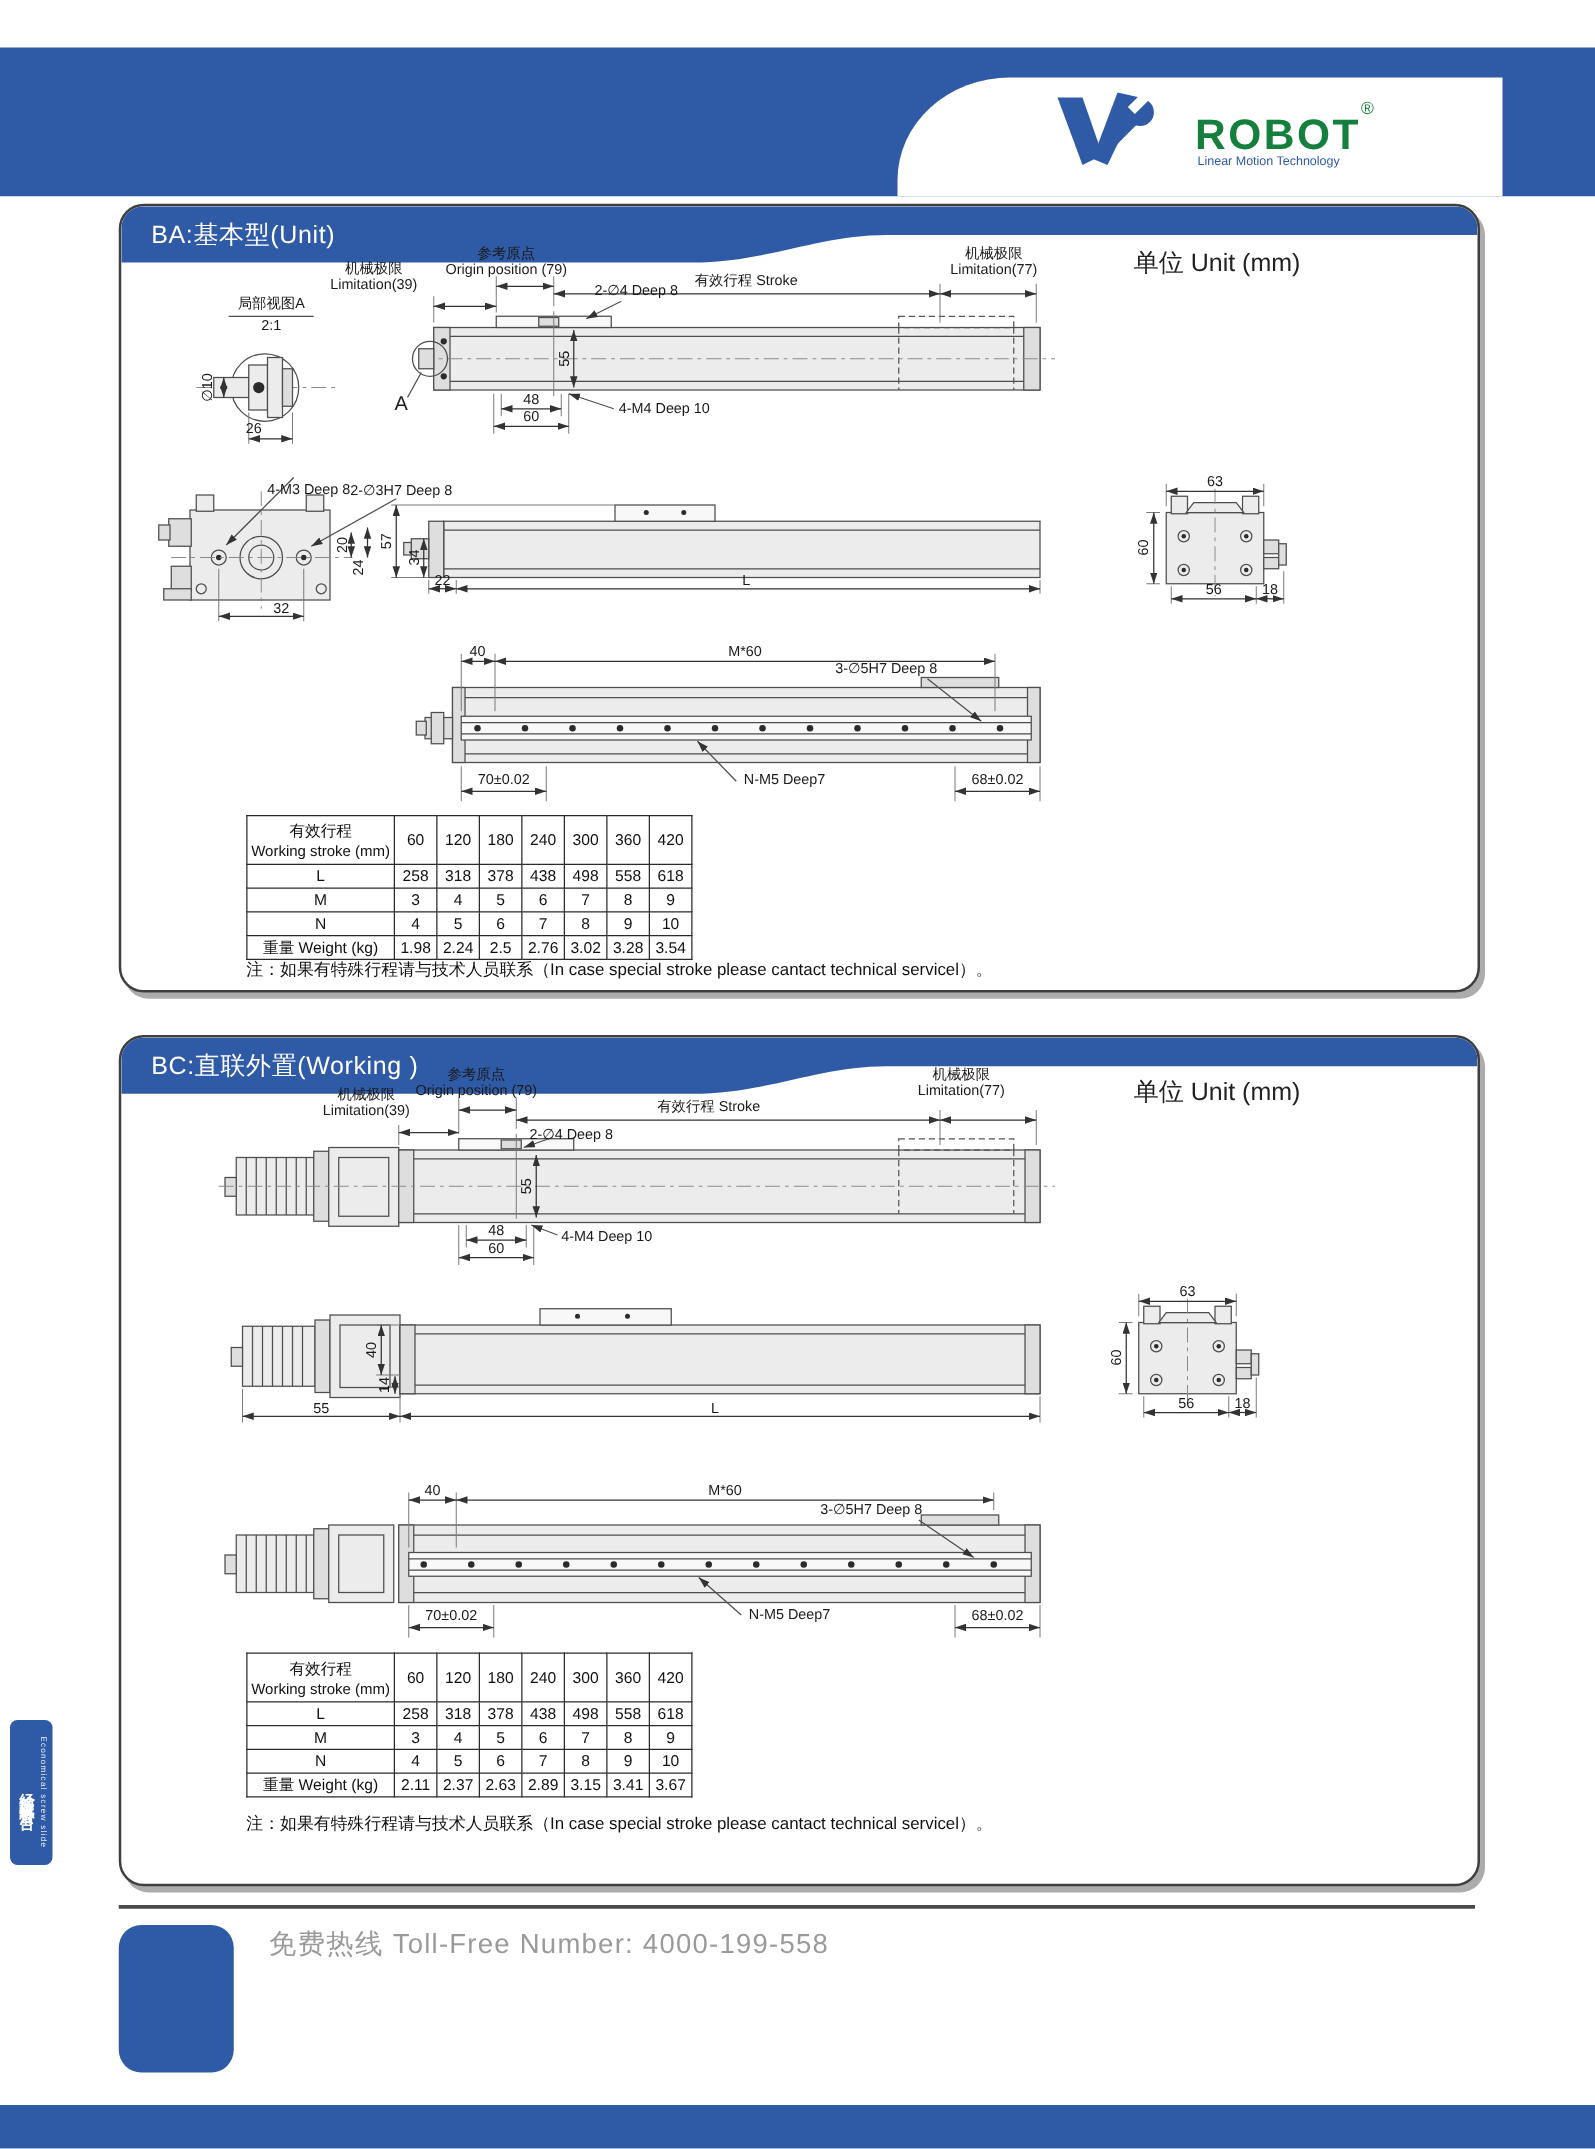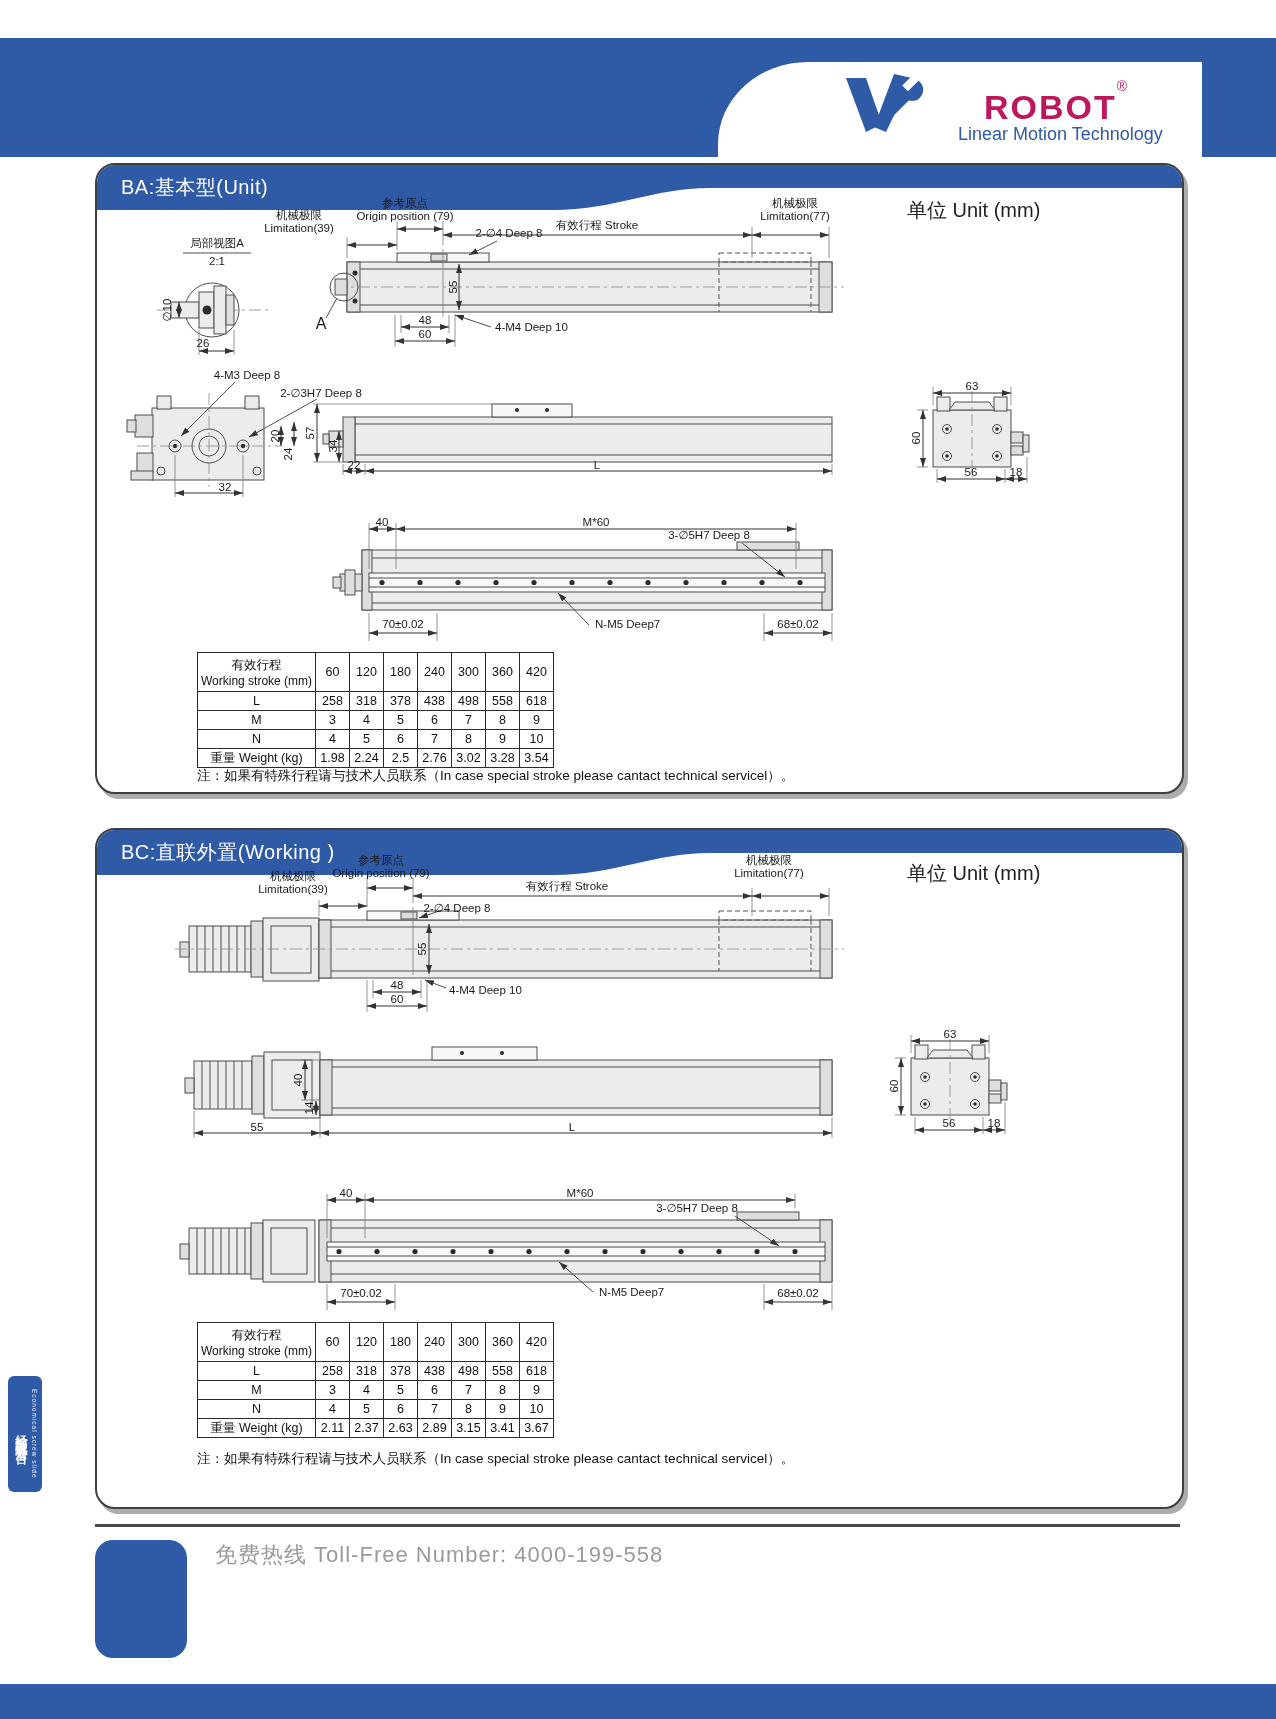--- a/index.html
+++ b/index.html
@@ -5,23 +5,23 @@
   html,body{margin:0;padding:0;background:#fff;}
   .page{position:relative;width:1276px;height:1719px;background:#fff;
         font-family:"Liberation Sans", sans-serif;overflow:hidden;color:#1a1a1a;}
   .abs{position:absolute;}
 
   
   .topbar{position:absolute;left:0;top:38px;width:1276px;height:119px;background:#2f5aa6;}
   .model{position:absolute;left:92px;top:-8px;font-size:92px;font-weight:400;color:#ffffff;letter-spacing:-2px;}
   .logo-tab{position:absolute;left:718px;top:24px;width:484px;height:95px;background:#ffffff;
             border-top-left-radius:90px 82px;}
-  .brand-text{position:absolute;left:238px;top:16px;font-size:34px;font-weight:bold;color:#be185d;letter-spacing:2px;margin-left:28px;}
+  .brand-text{position:absolute;left:238px;top:16px;font-size:34px;font-weight:bold;color:#15803d;letter-spacing:2px;}
   .brand-text sup{font-size:14px;font-weight:normal;vertical-align:28px;letter-spacing:0;}
-  .brand-tagline{position:absolute;left:240px;top:62px;font-size:18px;color:#2f5aa6;}
+  .brand-tagline{position:absolute;left:240px;top:62px;font-size:10px;color:#2f5aa6;}
 
   
   .panel{position:absolute;left:95px;width:1085px;background:#fff;border:2px solid #3f3f3f;
          border-radius:20px;box-shadow:4px 5px 0 rgba(70,70,70,.45);overflow:hidden;}
   .panel-head{position:absolute;left:0;top:0;width:100%;height:46px;}
   .panel-title{position:absolute;left:24px;top:9px;font-size:20px;color:#fff;letter-spacing:.5px;}
   .unit{position:absolute;left:810px;font-size:20px;color:#222;}
 
   
   .lbl{position:absolute;font-size:11.5px;line-height:1.12;color:#1a1a1a;white-space:nowrap;
@@ -269,21 +269,21 @@
     <span class="lbl" style="left:308px;top:32px">参考原点</span>
     <span class="lbl" style="left:308px;top:45px">Origin position (79)</span>
     <span class="lbl" style="left:500px;top:54px">有效行程 Stroke</span>
     <span class="lbl" style="left:698px;top:32px">机械极限</span>
     <span class="lbl" style="left:698px;top:45px">Limitation(77)</span>
     <span class="lbl" style="left:412px;top:62px">2-∅4 Deep 8</span>
     <span class="lbl rot" style="left:356px;top:122px">55</span>
     <span class="lbl" style="left:328px;top:149px">48</span>
     <span class="lbl" style="left:328px;top:163px">60</span>
     <span class="lbl left" style="left:398px;top:156px">4-M4 Deep 10</span>
-    <span class="lbl" style="left:150px;top:204px">4-M3 Deep 8</span>
+    <span class="lbl" style="left:150px;top:221px">4-M3 Deep 8</span>
     <span class="lbl" style="left:224px;top:222px">2-∅3H7 Deep 8</span>
     <span class="lbl rot" style="left:178px;top:271px">20</span>
     <span class="lbl rot" style="left:191px;top:289px">24</span>
     <span class="lbl" style="left:128px;top:316px">32</span>
     <span class="lbl rot" style="left:213px;top:268px">57</span>
     <span class="lbl rot" style="left:236px;top:281px">34</span>
     <span class="lbl" style="left:257px;top: 294px">22</span>
     <span class="lbl" style="left:500px;top:294px">L</span>
     <span class="lbl" style="left:875px;top:215px">63</span>
     <span class="lbl rot" style="left:819px;top:273px">60</span>

